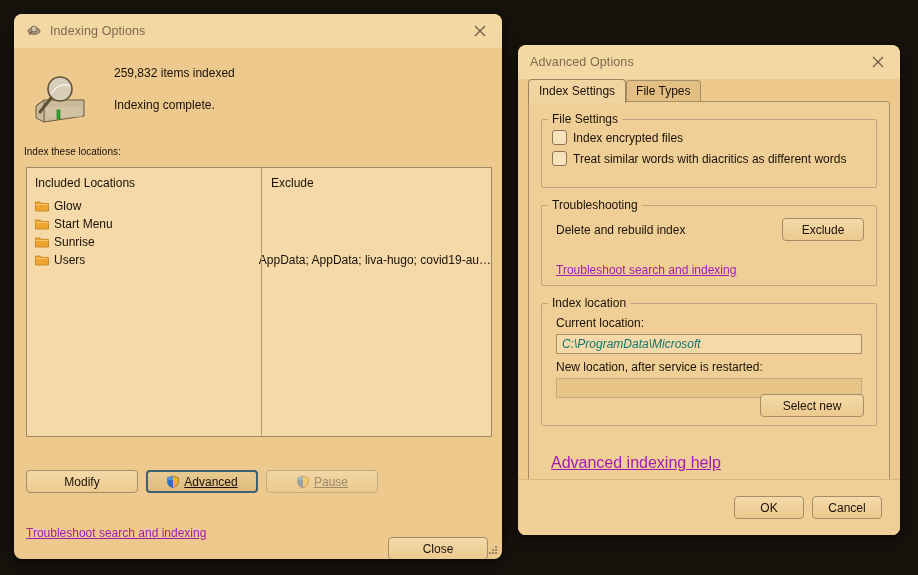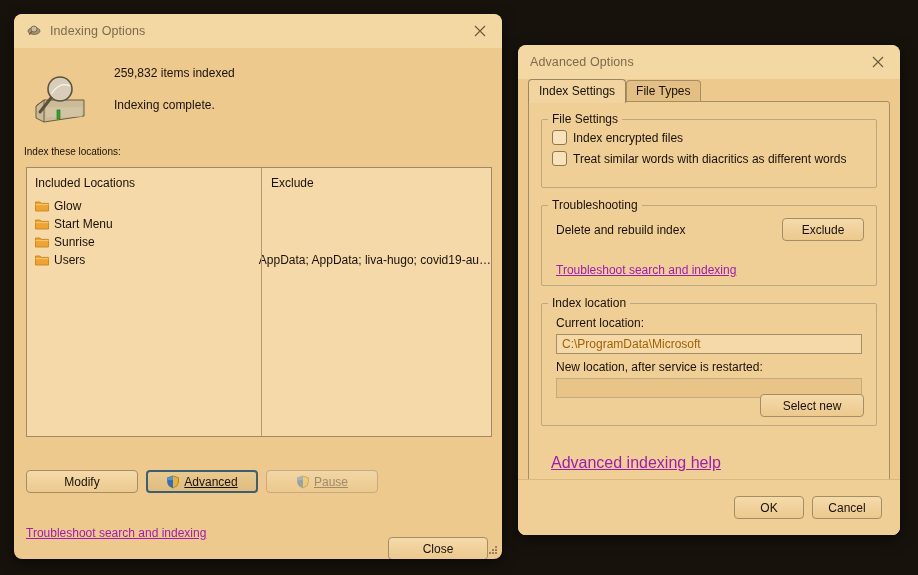--- a/index.html
+++ b/index.html
@@ -282,21 +282,22 @@
   .textbox {
     margin: 4px 14px 0 14px;
     height: 20px;
     background: #f5d9a9;
     border: 1px solid #a58e66;
     font-size: 12px;
     display: flex;
     align-items: center;
     padding-left: 5px;
     box-sizing: border-box;
-    color: #a16207;
+    color: #0f766e;
+    font-style: italic;
   }
   .textbox.empty { background: #e9c489; border-color: #c3aa81; }
   #select-new-button {
     position: absolute;
     right: 12px;
     bottom: 8px;
     width: 104px;
   }
 
   #adv-help-link {

